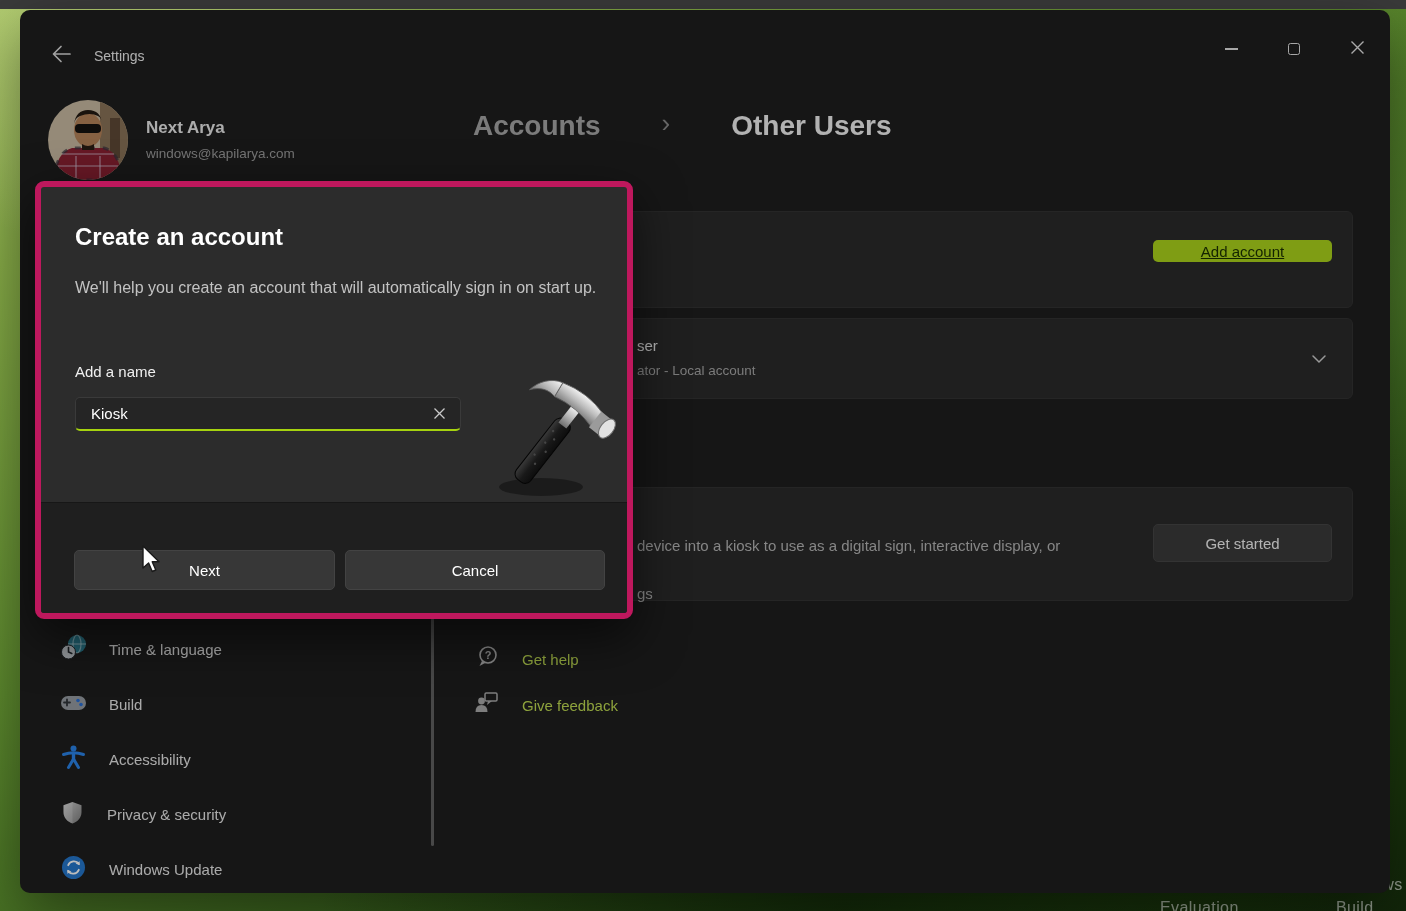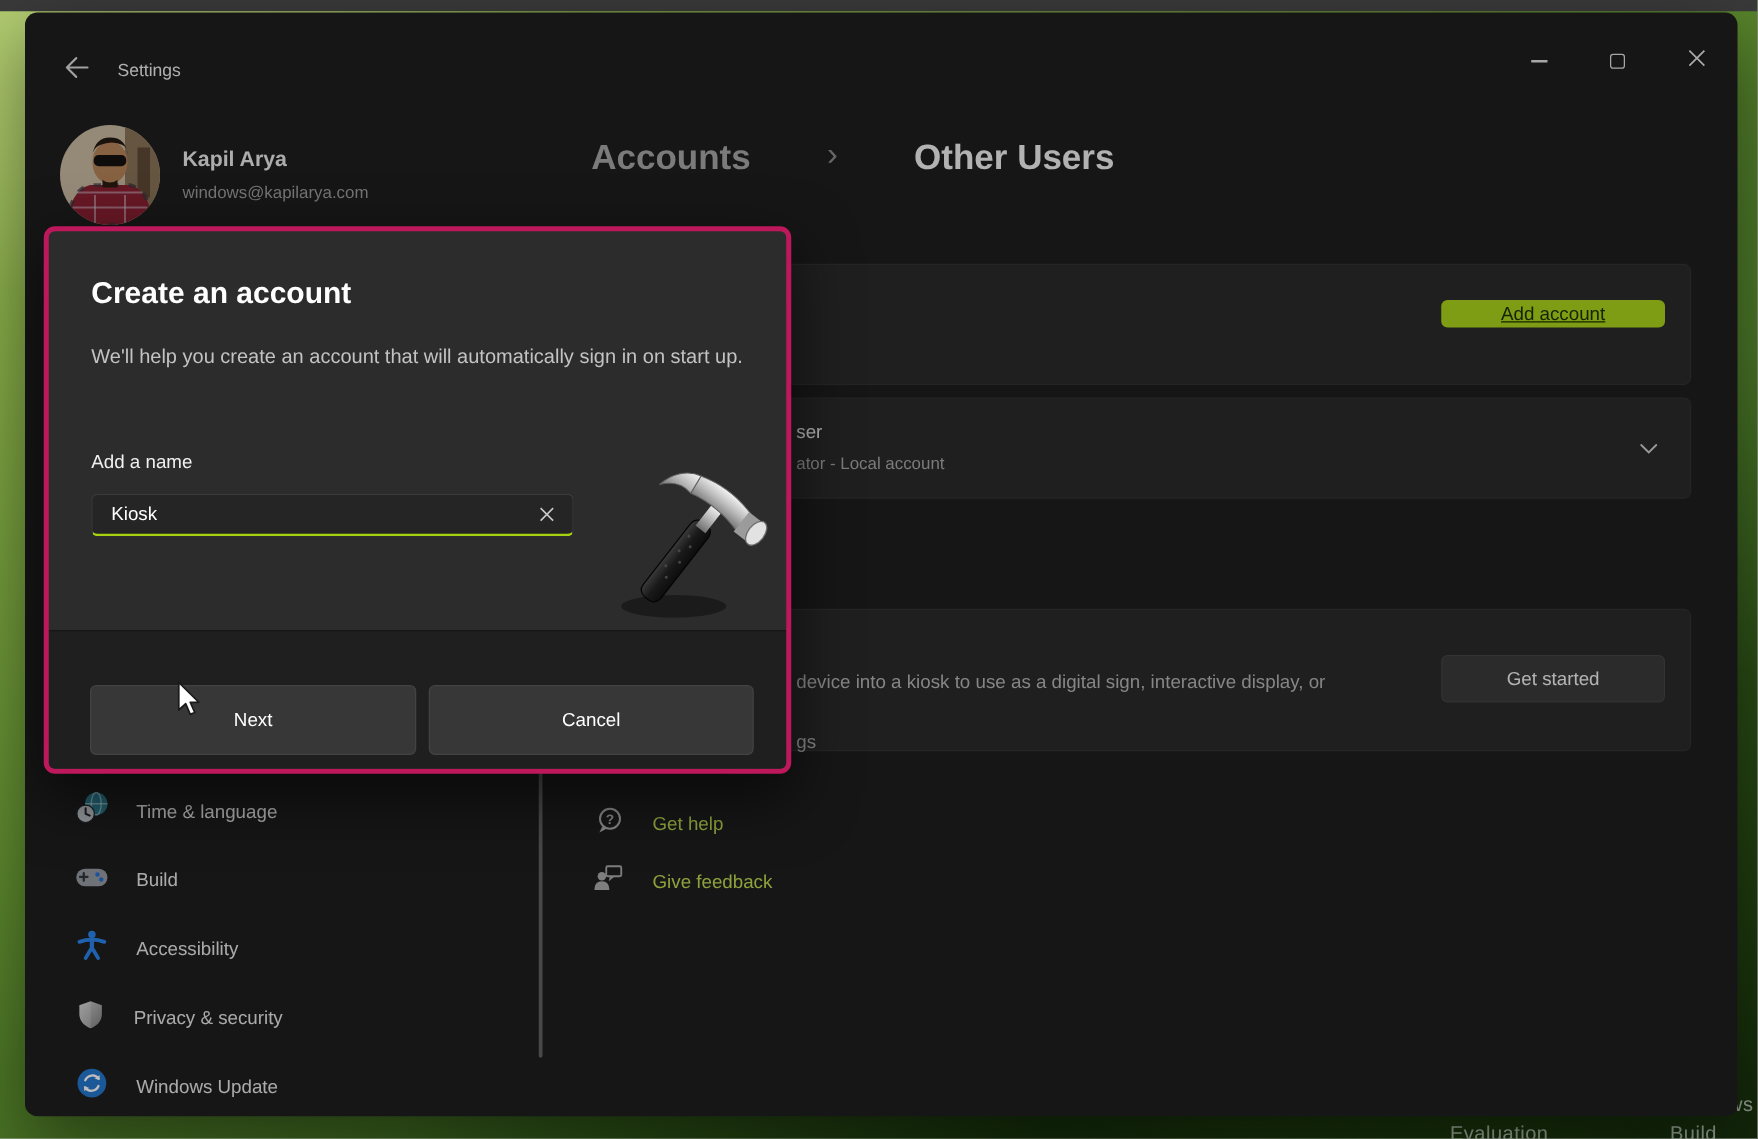--- a/index.html
+++ b/index.html
@@ -66,33 +66,33 @@
   
   .side-item { position:absolute; left:25px; width:385px; height:36px; display:flex; align-items:center; gap:22px; padding-left:15px; border-radius:5px; }
   .side-item .lbl { font-size:15px; color:#e6e6e6; }
   .si-0 { top:621px; } .si-1 { top:676px; } .si-2 { top:731px; } .si-3 { top:786px; } .si-4 { top:841px;text-align:right; }
   .side-scrollbar { position:absolute; left:411px; top:608px; width:2.5px; height:228px; background:#9a9a9a; opacity:.55; border-radius:2px; }
 
   
   .smoke { position:absolute; inset:0; background:rgba(0,0,0,.26); z-index:5; }
 
   .dialog { position:absolute; left:15px; top:171px; width:598px; height:438px; z-index:10;
-    background:#2c2c2c; border:4px solid #be185d; border-radius:9px; overflow:hidden;
+    background:#2c2c2c; border:6px solid #be185d; border-radius:9px; overflow:hidden;
     box-shadow:0 18px 50px rgba(0,0,0,.6); }
   .dlg-title { position:absolute; left:34px; top:36px; font-size:24px; font-weight:700; color:#ffffff; }
   .dlg-desc { position:absolute; left:34px; top:88px; width:545px; font-size:16px; line-height:26px; color:#c3c3c3; }
   .dlg-label { position:absolute; left:34px; top:176px; font-size:15px; color:#f0f0f0; }
   .dlg-input-wrap { position:absolute; left:34px; top:210px; width:386px; height:34px;
     background:#252525; border:1px solid #3a3a3a; border-bottom:2.5px solid #a6d30f; border-radius:5px;
     display:flex; align-items:center; }
   .dlg-input { flex:1; background:transparent; border:none; outline:none; color:#ffffff; font-size:15px;
     padding:0 8px 0 15px; font-family:inherit; }
   .clear-btn { width:30px; height:30px; margin-right:6px; display:flex; align-items:center; justify-content:center; border-radius:4px; }
   .dlg-footer { position:absolute; left:0; bottom:0; width:100%; height:111px; background:#1f1f1f; border-top:1px solid #171717; }
-  .dlg-btn { position:absolute; top:363px; height:56px; border-radius:5px; background:#373737; border:1px solid #434343;
+  .dlg-btn { position:absolute; top:363px; height:40px; border-radius:5px; background:#373737; border:1px solid #434343;
     color:#ffffff; font-size:15px; font-family:inherit; }
   .btn-next { left:33px; width:261px; }
   .btn-cancel { left:304px; width:260px; }
   .hammer { position:absolute; left:448px; top:188px; z-index:12; }
 
   .cursor { position:absolute; left:121px; top:535px; z-index:30; }
 </style>
 </head>
 <body>
 
@@ -136,21 +136,21 @@
         <path d="M6 80 Q8 52 24 48 L56 48 Q72 52 74 80 Z" fill="#8c2133"></path>
         <path d="M6 80 Q8 52 24 48 L56 48 Q72 52 74 80 Z" fill="none" stroke="#3a3440" stroke-width="3" stroke-dasharray="6 8" opacity=".7"></path>
         <path d="M14 54 L66 54 M10 66 L70 66" stroke="#d8d0e0" stroke-width="1.6" opacity=".5"></path>
         <path d="M28 56 L28 80 M52 56 L52 80" stroke="#d8d0e0" stroke-width="1.6" opacity=".5"></path>
         <ellipse cx="40" cy="30" rx="14" ry="17" fill="#b5835a"></ellipse>
         <path d="M26 24 Q28 10 40 10 Q53 10 54 24 Q54 18 50 16 Q42 12 32 16 Q27 18 26 24 Z" fill="#241a12"></path>
         <rect x="27" y="24" width="26" height="9" rx="4" fill="#15120f"></rect>
         <path d="M34 44 Q40 48 46 44 L46 50 L34 50 Z" fill="#2a1d14"></path>
       </svg>
     </div>
-    <div class="profile-name">Kapil Arya</div>
+    <div class="profile-name">Next Arya</div>
     <div class="profile-email">windows@kapilarya.com</div>
 
     <div class="breadcrumb">
       <span class="crumb-parent">Accounts</span>
       <span class="crumb-sep">›</span>
       <span class="crumb-current">Other Users</span>
     </div>
 
     <div class="card card-top"></div>
     <button class="btn-accent btn-add">Add account</button>

